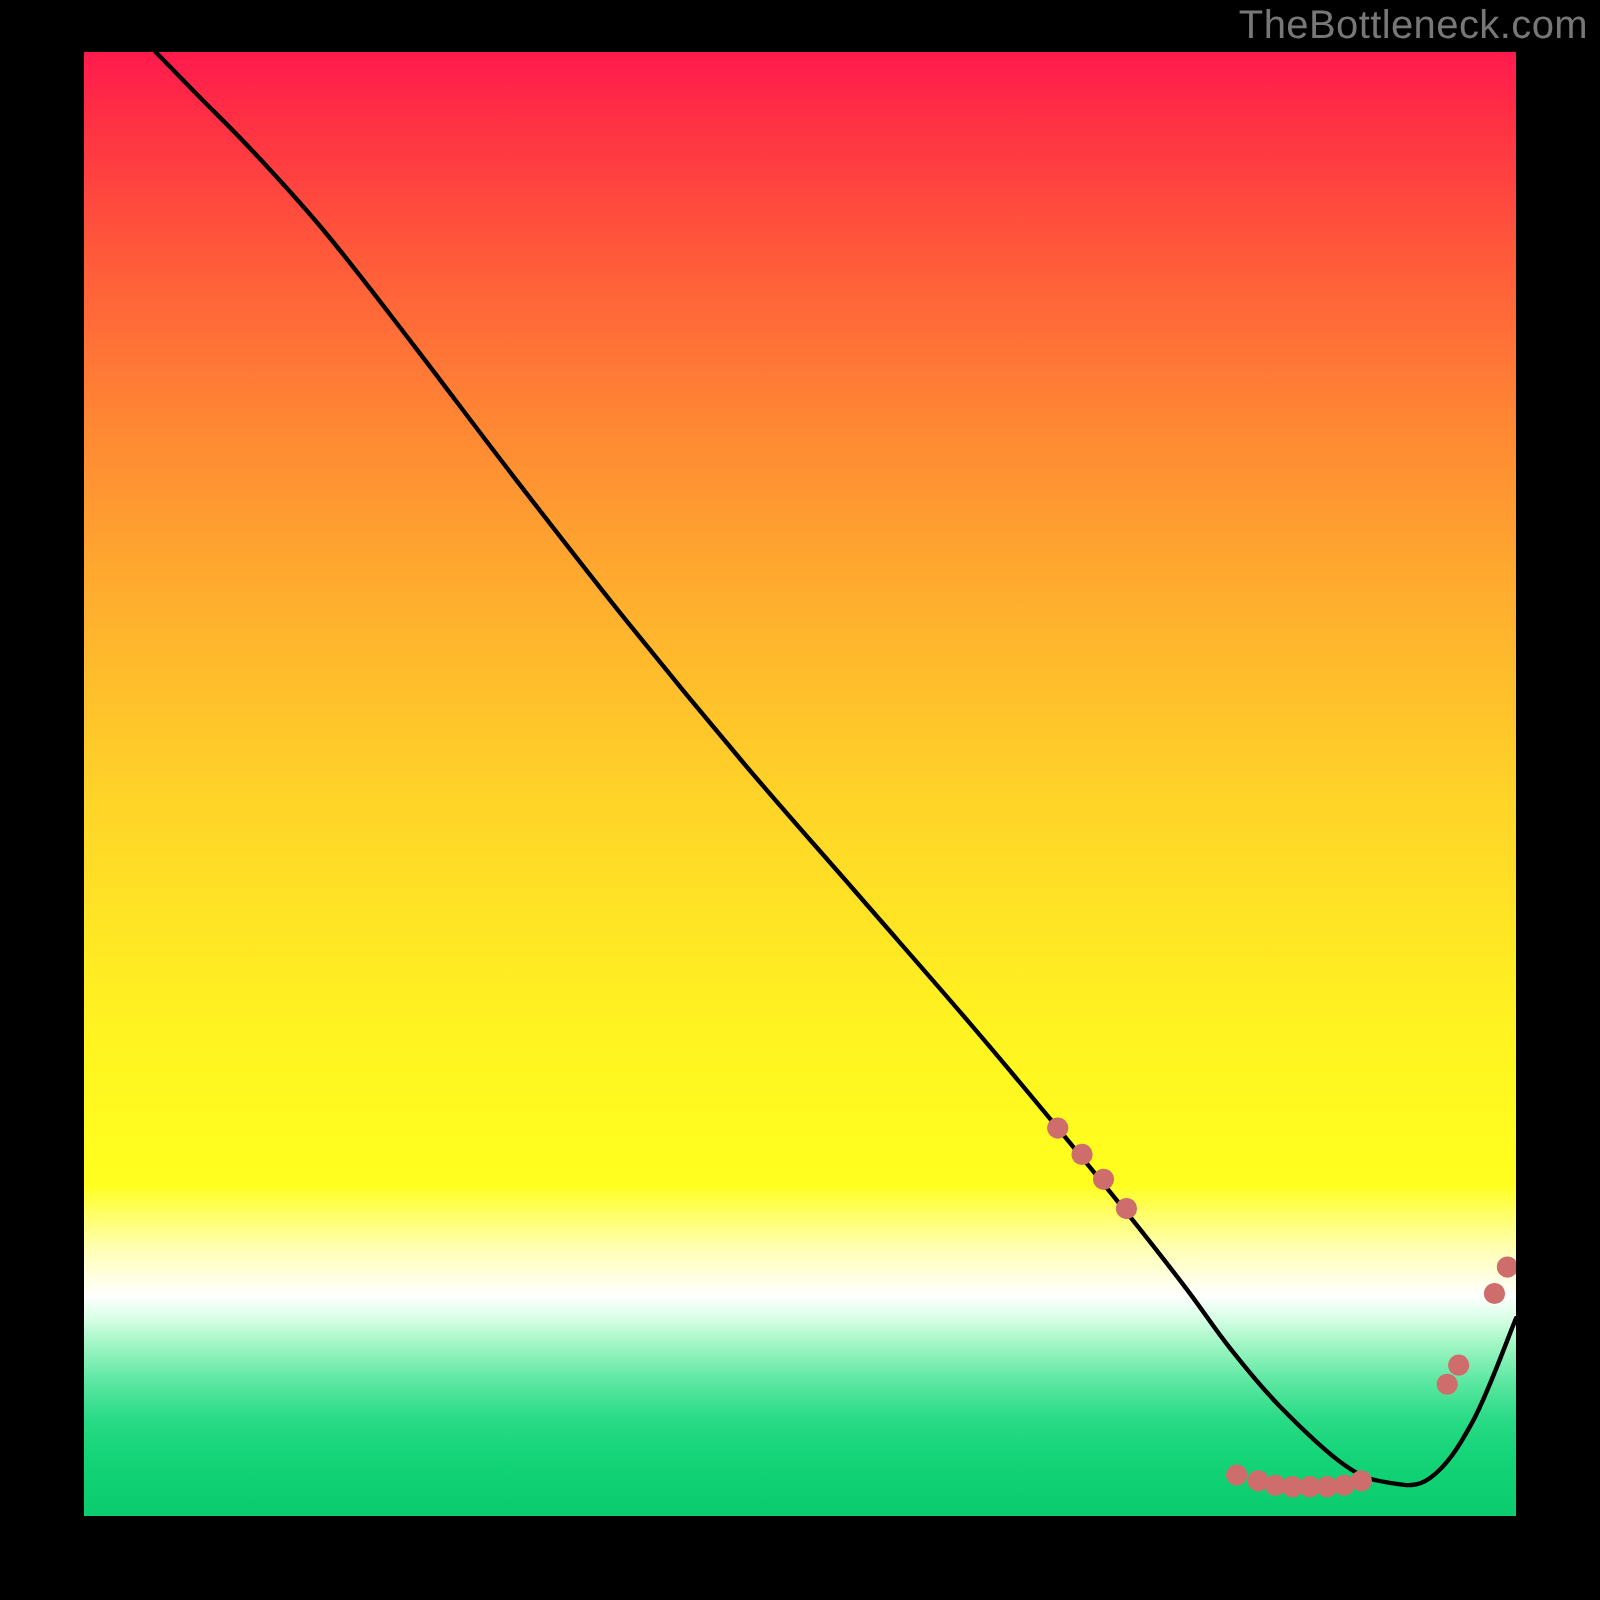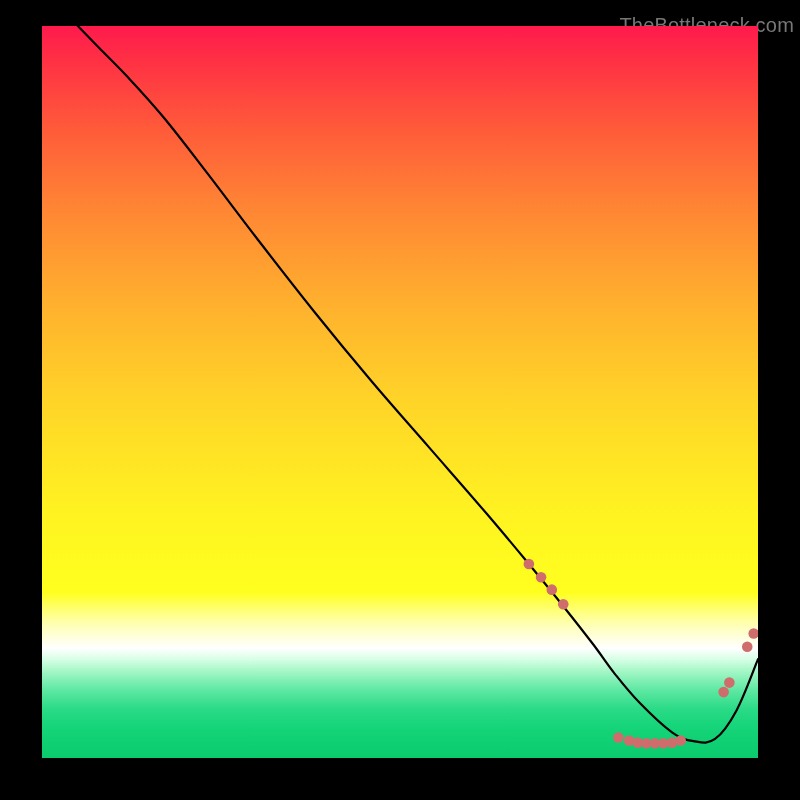--- a/index.html
+++ b/index.html
@@ -71,21 +71,21 @@
       #0fd073 85%,
       #0acc6d 100%
     );
   }
   .svg-layer {
     position: absolute;
     inset: 0;
   }
   .watermark {
     position: absolute;
-    top: 14px;
+    top: 2px;
     right: 6px;
     color: #777;
     font-size: 20px;
     letter-spacing: 0.2px;
     user-select: none;
   }
 </style>
 </head>
 <body>
 

